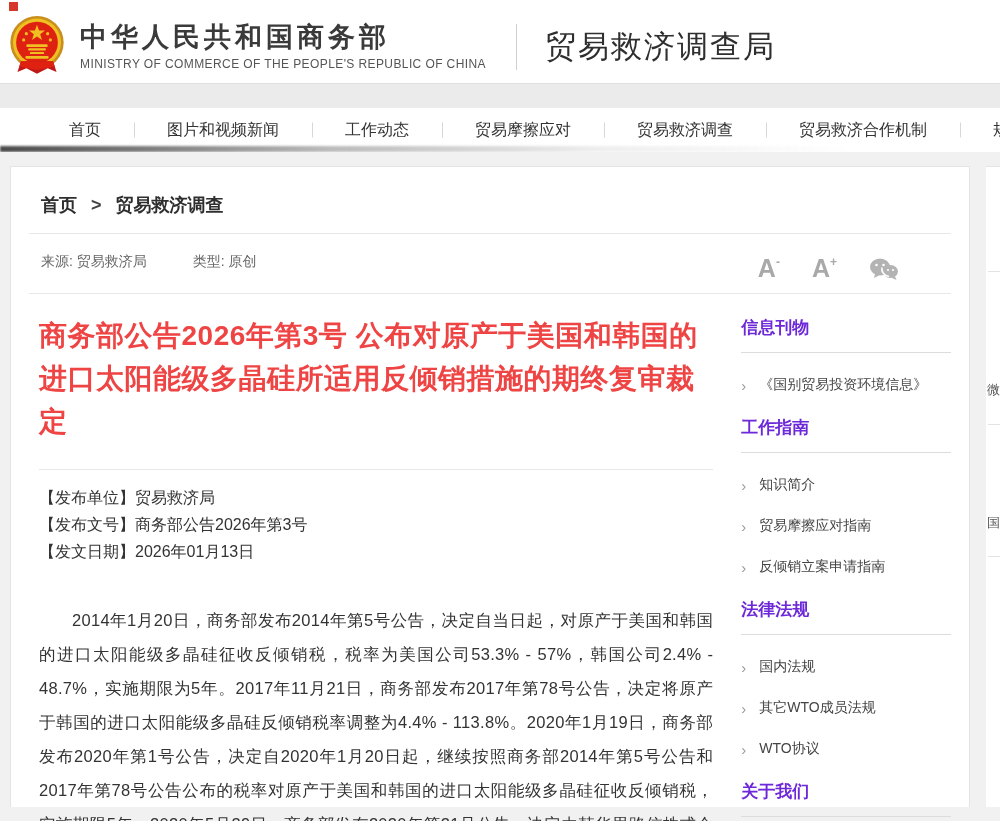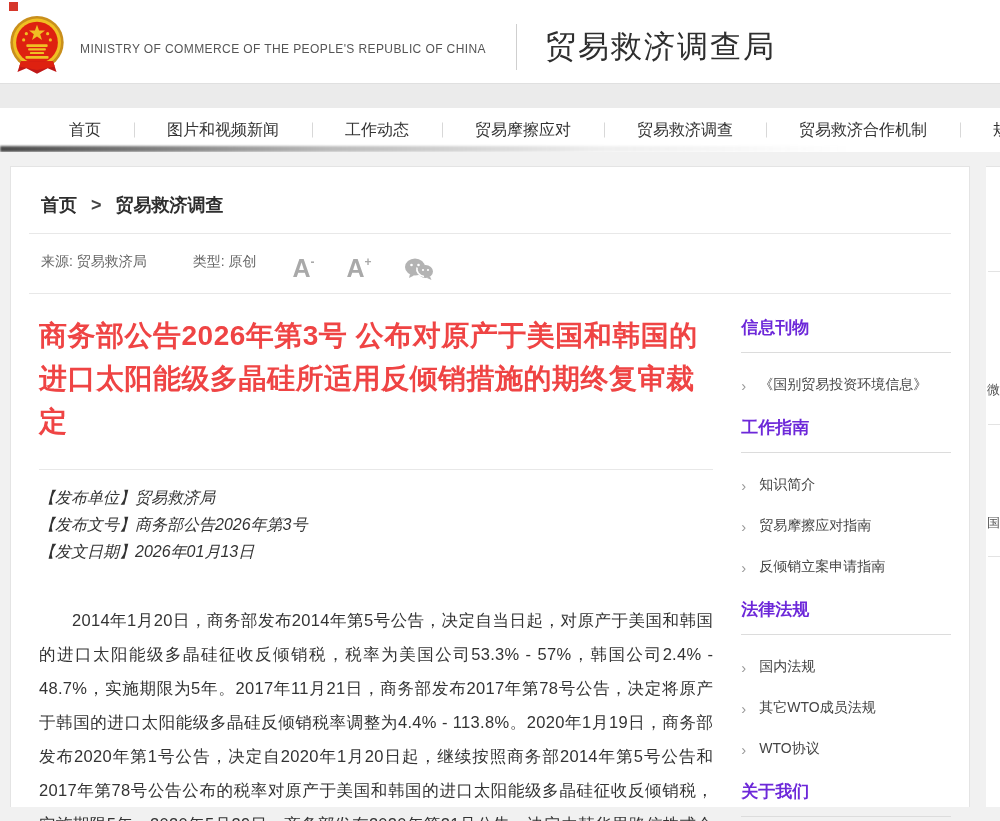--- a/index.html
+++ b/index.html
@@ -33,36 +33,36 @@
   .main-card { margin-left:10px; width:960px; background:#fff; border:1px solid #e4e4e4; border-bottom:none;
                padding:18px 18px 0 18px; }
   .edge-card { margin-left:16px; width:14px; background:#fff; border-top:1px solid #e4e4e4; position:relative; overflow:hidden; }
   .edge-card .edge-div { position:absolute; left:2px; right:0; height:1px; background:#e3e3e3; }
   .edge-card .frag { position:absolute; right:0; font-size:13px; color:#555; white-space:nowrap; }
 
   
   .breadcrumb { font-size:18px; font-weight:700; color:#2e2e2e; padding:8px 0 16px 12px; }
   .breadcrumb .bc-sep { margin:0 14px; font-weight:700; color:#444; }
   .rule { height:1px; background:#e8e8e8; border:none; }
-  .meta-row { display:flex; justify-content:flex-start; align-items:flex-start; padding:14px 12px 12px 12px;gap:36px; }
+  .meta-row { display:flex; justify-content:space-between; align-items:flex-start; padding:14px 12px 12px 12px; }
   .meta-left { font-size:14px; color:#666; line-height:26px; }
   .meta-type { margin-left:42px; }
   .meta-icons { display:flex; align-items:center; gap:32px; margin:8px 40px 0 0; }
   .font-btn { font-size:25px; color:#a9a9a9; font-weight:700; line-height:1; cursor:pointer; }
   .font-btn sup { font-size:12px; font-weight:700; position:relative; top:-2px; }
   .wechat-btn { cursor:pointer; }
 
   
   .columns { display:flex; padding:0 0 0 0; }
   .article-col { width:692px; margin-right:20px; }
   .sidebar-col { width:212px; margin-left:8px; }
 
   .article-title { font-size:28px; font-weight:700; color:#ef4444; line-height:43px; margin:20px 0 0 10px; letter-spacing:0.5px; }
   .title-rule { margin:26px 0 0 10px; }
-  .pub-info { margin:14px 0 0 10px; font-size:16px; color:#333; line-height:27px;font-style:italic; }
+  .pub-info { margin:14px 0 0 10px; font-size:16px; color:#333; line-height:27px; }
   .article-body { margin:38px 0 0 10px; font-size:16.5px; color:#333; line-height:34px;
                   text-align:justify; text-indent:2em; letter-spacing:0.3px; }
 
   
   .sb-section { margin-top:22px; }
   .sb-title { font-size:17px; font-weight:700; color:#6d28d9; padding-bottom:13px; border-bottom:1px solid #dcdcdc; }
   .sb-list { list-style:none; }
   .sb-list li { display:flex; align-items:center; margin-top:23px; font-size:14px; color:#444; cursor:pointer; }
   .sb-chevron { color:#999; font-size:15px; margin-right:13px; line-height:1; }
 </style>
@@ -81,20 +81,21 @@
     <circle cx="17" cy="28" r="1.8" fill="#f0c023"></circle>
     <circle cx="47" cy="28" r="1.8" fill="#f0c023"></circle>
     <rect x="20" y="33" width="24" height="3" rx="1" fill="#f0c023"></rect>
     <rect x="22" y="37.5" width="20" height="2.4" rx="1" fill="#f0c023"></rect>
     <rect x="24" y="41.5" width="16" height="2.4" rx="1" fill="#f0c023"></rect>
     <rect x="19" y="46" width="26" height="3.2" rx="1" fill="#f0c023"></rect>
     <path d="M14 52 L50 52 L54 64 L44 60 L32 66 L20 60 L10 64 Z" fill="#c01818"></path>
     <path d="M14 52 L50 52 L52 58 L32 62 L12 58 Z" fill="#de2110"></path>
   </svg>
   <div class="brand-text">
+    <div class="ministry-cn">中华人民共和国商务部</div>
     <div class="ministry-en">MINISTRY OF COMMERCE OF THE PEOPLE'S REPUBLIC OF CHINA</div>
   </div>
   <div class="header-vdiv"></div>
   <div class="bureau-cn">贸易救济调查局</div>
 </header>
 
 <div class="gray-band"></div>
 
 <nav class="main-nav">
   <ul id="nav-list">

